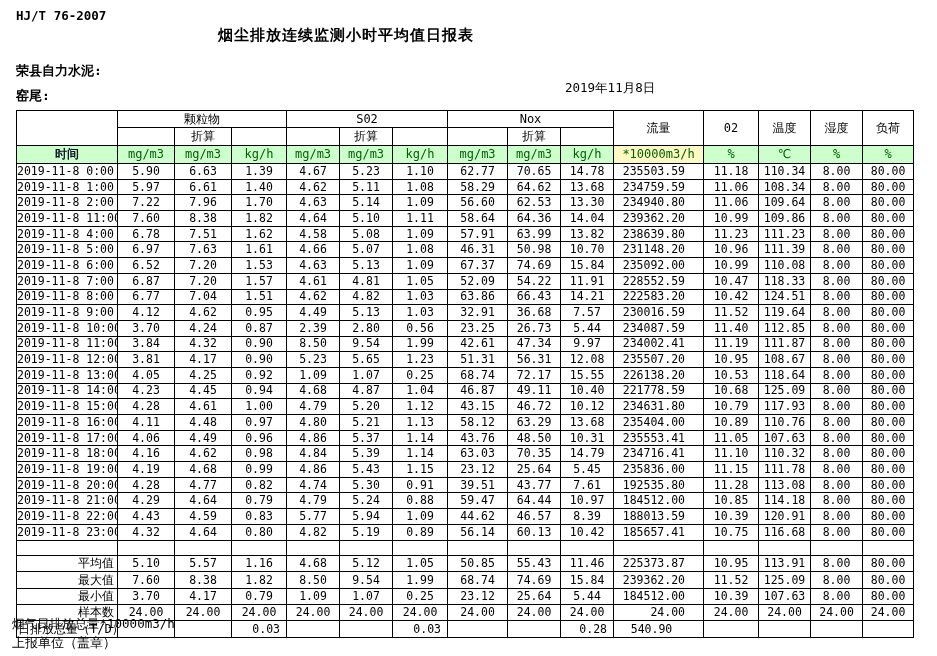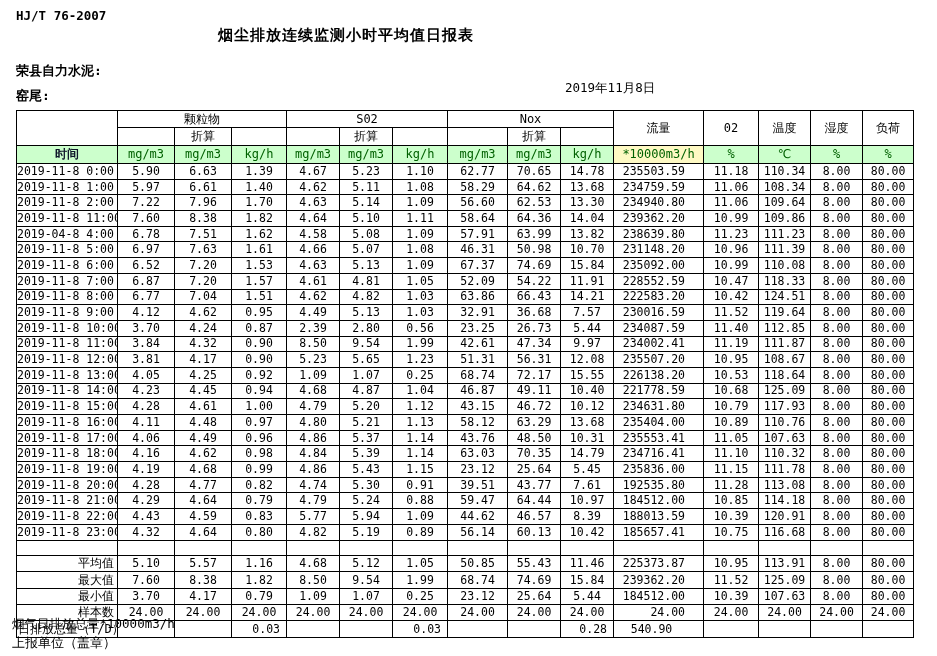--- a/index.html
+++ b/index.html
@@ -166,21 +166,21 @@
           <td class="c-num">58.64</td>
           <td class="c-num">64.36</td>
           <td class="c-num">14.04</td>
           <td class="c-flow">239362.20</td>
           <td class="c-num">10.99</td>
           <td class="c-num">109.86</td>
           <td class="c-num">8.00</td>
           <td class="c-num">80.00</td>
         </tr>
         <tr class="data-row">
-          <td class="c-time">2019-04-8 4:00</td>
+          <td class="c-time">2019-11-8 4:00</td>
           <td class="c-num">6.78</td>
           <td class="c-num">7.51</td>
           <td class="c-num">1.62</td>
           <td class="c-num">4.58</td>
           <td class="c-num">5.08</td>
           <td class="c-num">1.09</td>
           <td class="c-num">57.91</td>
           <td class="c-num">63.99</td>
           <td class="c-num">13.82</td>
           <td class="c-flow">238639.80</td>

